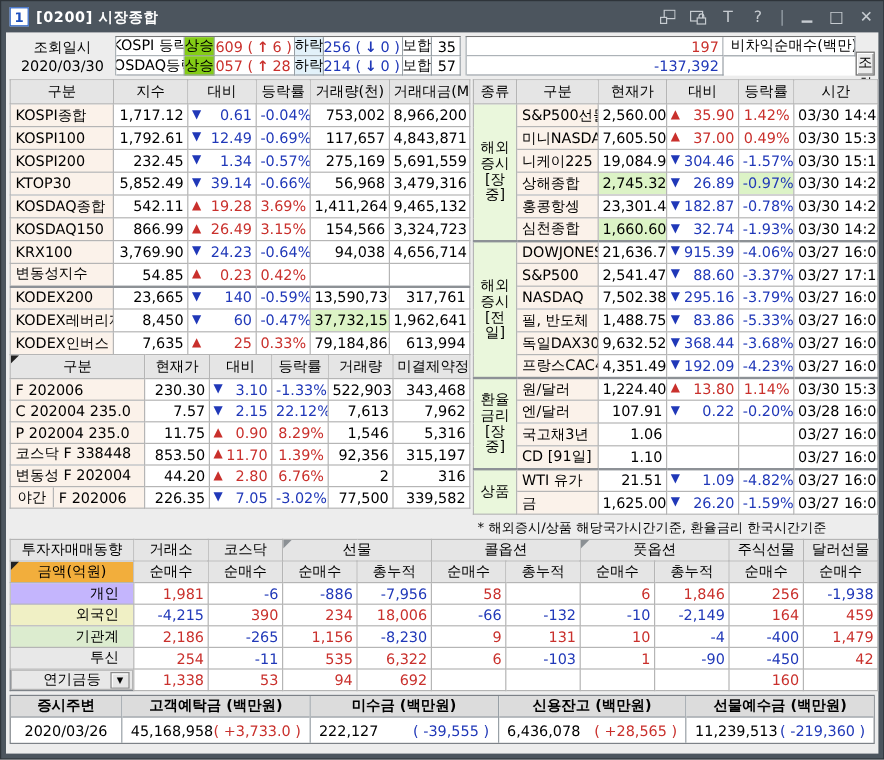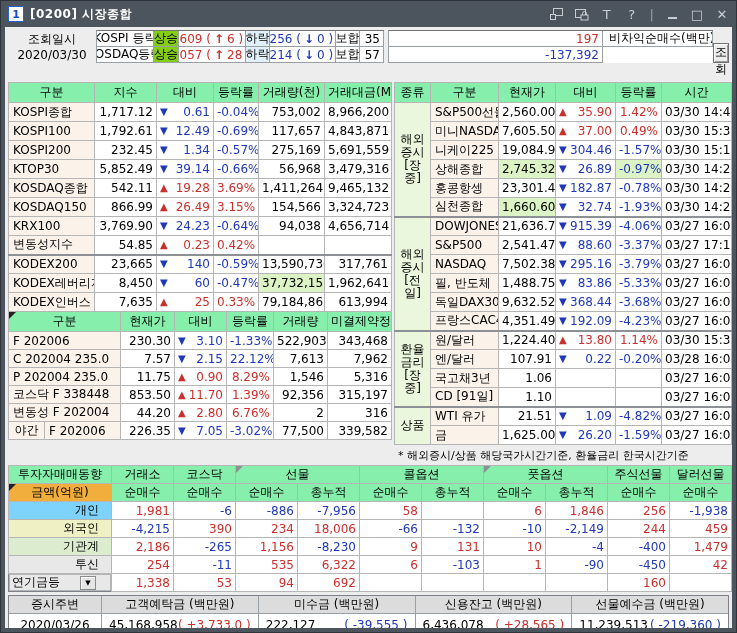--- a/index.html
+++ b/index.html
@@ -11,40 +11,40 @@
   .badge{width:16px;height:16px;background:#fff;border:1px solid #2b62c6;color:#1d4fbe;font-weight:bold;
          font-size:11px;display:flex;align-items:center;justify-content:center;margin-right:6px}
   .title{color:#fff;font-size:12px;font-weight:600;letter-spacing:.5px}
   .tb-icons{margin-left:auto;display:flex;align-items:center;gap:11px;color:#c7ccd1;font-size:13px}
   .tb-ic{display:flex;align-items:center;justify-content:center;width:14px;height:14px;cursor:default}
   .tb-sep{color:#97a0a8}
   .min-bar{width:9px;height:2px;background:#c7ccd1;margin-top:8px}
   
   .content{flex:1;margin:0 4px 4px;background:#ededed;padding:3px;overflow:hidden;display:flex;flex-direction:column}
   
-  .query{display:flex;align-items:flex-end;margin-bottom:19px}
+  .query{display:flex;align-items:flex-end;margin-bottom:3px}
   .q-date{width:88px;flex:none;text-align:center}
   .q-date div{height:16px;line-height:16px}
   .qg{display:grid;border-top:1px solid #737373;border-left:1px solid #98a0a6;background:#fff;flex:none}
   .qg>div{border-right:1px solid #98a0a6;border-bottom:1px solid #98a0a6;height:16px;display:flex;
           align-items:center;justify-content:center;padding:0 2px;white-space:nowrap;overflow:hidden;background:#fff}
   .qg .lab{background:#fff}
   .qg .up-lab{background:#84cc16}
   .qg .dn-lab{background:#e2f1f9}
   .qg .num{justify-content:flex-end;padding-right:3px}
   .qg .cnt{justify-content:flex-end}
   .cnt .lim{display:inline-block;width:16px;text-align:right}
   .cnt .arr{font-weight:bold;margin:0 3px}
   .q-btn{margin-left:auto;align-self:flex-end;width:46px;height:20px;background:#ececec;border:1px solid #707070;
          box-shadow:inset 1px 1px 0 #ffffff, inset -1px -1px 0 #9a9a9a;font-size:12px;cursor:pointer}
   
   table{border-collapse:collapse;table-layout:fixed;background:#fff}
   th,td{border:1px solid #b5b5b5;padding:0 3px;white-space:nowrap;overflow:hidden;font-weight:normal}
   table{border:1px solid #7d8288}
-  thead th{background:#86efac;height:20px;position:relative}
+  thead th{background:#e5e5e5;height:20px;position:relative}
   .main-row{display:flex;gap:3px;align-items:flex-start}
   .left-col{width:383px;flex:none}
   .right-col{flex:1}
   #index-table td{height:19px}
   #futures-table td{height:18px}
   #global-table td{height:19px}
   .label-col{background:#fbf2ea;text-align:left;padding-left:4px}
   .num{text-align:right}
   .ctr{text-align:center}
   .red{color:#c9302c}
@@ -60,34 +60,34 @@
   .split .rest{padding-left:4px}
   .corner{position:absolute;top:0;left:0;width:0;height:0;border-top:7px solid #222;border-right:7px solid transparent}
   .corner.gray{border-top-color:#8b9094}
   .note{font-size:11px;padding:3px 2px 0 4px;white-space:nowrap;overflow:hidden}
   
   #investor-table{margin-top:2px;width:723px}
   #investor-table thead tr.r1 th{height:16px}
   #investor-table thead tr.r2 th{height:18px}
   #investor-table td{height:17px}
   .lab-org{background:#f2ae3c !important;text-align:center}
-  .lab-pink{background:#7dd3fc}
+  .lab-pink{background:#c4b5fd}
   .lab-yel{background:#f0f0c5}
   .lab-grn{background:#dceccf}
   .lab-gry{background:#e8e8e8}
   .inv-lab{text-align:right;padding-right:12px}
-  .inv-lab.withdd{display:flex;align-items:center;justify-content:flex-end;gap:20px;padding-right:14px}
+  .inv-lab.withdd{display:flex;align-items:center;justify-content:flex-end;gap:8px;padding-right:2px}
   .dd-btn{width:16px;height:14px;background:#e6e6e6;border:1px solid #8a8a8a;box-shadow:inset 1px 1px 0 #fff;
           font-size:7px;display:inline-flex;align-items:center;justify-content:center;cursor:pointer;flex:none}
   
   .deposit{display:flex;border:1px solid #7d8288;margin-top:3px;background:#fff}
   .dep-sec{flex:1;display:flex;flex-direction:column;border-left:1px solid #98a0a6;min-width:0}
   .dep-sec.first{width:92px;flex:none;border-left:none}
   .dep-h{height:18px;background:#dcdcdc;border-bottom:1px solid #98a0a6;display:flex;align-items:center;
-         justify-content:center;font-weight:400;white-space:nowrap;overflow:hidden}
+         justify-content:center;font-weight:700;white-space:nowrap;overflow:hidden}
   .dep-v{height:21px;display:flex;align-items:center;justify-content:space-between;padding:0 7px;white-space:nowrap;overflow:hidden}
   .dep-v.center{justify-content:center}
 </style>
 </head>
 <body>
 
 <div class="window">
 
   <div class="titlebar">
     <span class="badge">1</span>
@@ -736,21 +736,21 @@
           <tr>
             <td class="inv-lab lab-yel">외국인</td>
             <td class="num blue">-4,215</td>
             <td class="num red">390</td>
             <td class="num red">234</td>
             <td class="num red">18,006</td>
             <td class="num blue">-66</td>
             <td class="num blue">-132</td>
             <td class="num blue">-10</td>
             <td class="num blue">-2,149</td>
-            <td class="num red">244</td>
+            <td class="num red">164</td>
             <td class="num red">459</td>
           </tr>
           <tr>
             <td class="inv-lab lab-grn">기관계</td>
             <td class="num red">2,186</td>
             <td class="num blue">-265</td>
             <td class="num red">1,156</td>
             <td class="num blue">-8,230</td>
             <td class="num red">9</td>
             <td class="num red">131</td>

